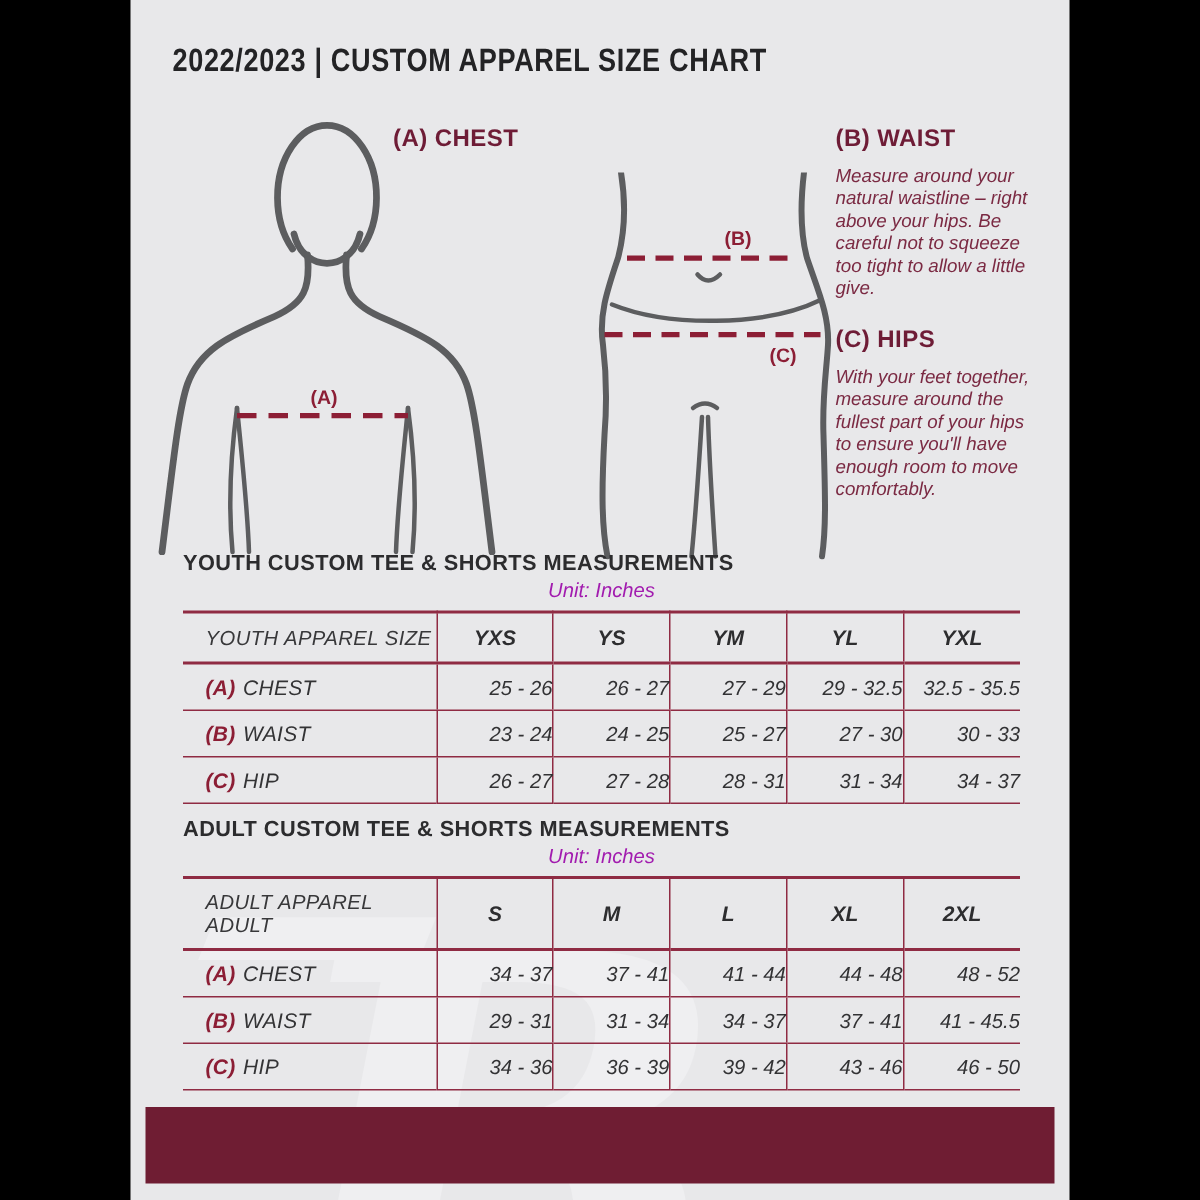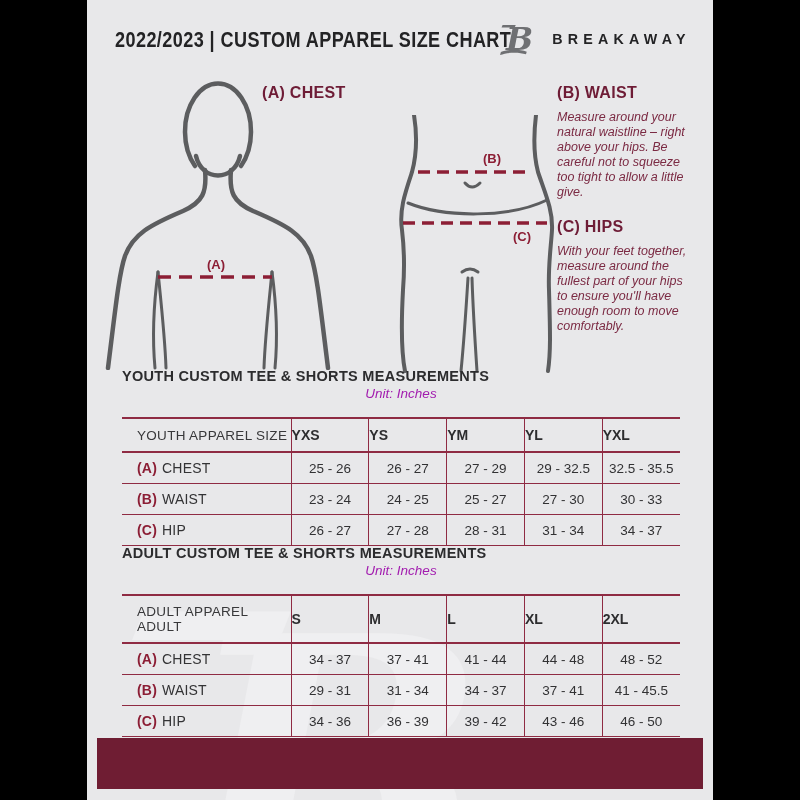--- a/index.html
+++ b/index.html
@@ -29,23 +29,23 @@
   .fig-upper{left:8px;top:70px;}
   .fig-lower{left:308px;top:115px;}
   .dash-label{font-size:13px;font-weight:bold;fill:#8c1e35;font-family:"Liberation Sans",sans-serif;}
 
   
   .tbl-section{position:absolute;left:35px;width:558px;z-index:2;}
   .sec-youth{top:368px;}
   .sec-adult{top:545px;}
   .tbl-title{text-align:left;font-size:14.5px;font-weight:bold;color:#2c2c2e;letter-spacing:.3px;}
   .tbl-unit{text-align:center;font-size:13.5px;font-style:italic;color:#a21caf;margin-top:2px;}
-  table{width:100%;border-collapse:collapse;margin-top:16px;border-top:2px solid #8f2b43;border-bottom:1.8px solid #8f2b43;}
-  thead th{font-size:14px;font-weight:bold;color:#2d2d2f;padding:8px 0;border-bottom:2px solid #8f2b43;text-align:left;}
-  tbody td{font-size:13.5px;color:#323234;padding:7px 0;text-align:center;border-bottom:1.6px solid #8f2b43;}
+  table{width:100%;border-collapse:collapse;margin-top:6px;border-top:2px solid #8f2b43;border-bottom:1.8px solid #8f2b43;font-style:italic;}
+  thead th{font-size:14px;font-weight:bold;color:#2d2d2f;padding:8px 0;border-bottom:2px solid #8f2b43;text-align:center;}
+  tbody td{font-size:13.5px;color:#323234;padding:7px 0;text-align:right;border-bottom:1.6px solid #8f2b43;}
   tbody tr:last-child td{border-bottom:none;}
   th:first-child,td:first-child{text-align:left;padding-left:15px;}
   th:not(:first-child),td:not(:first-child){border-left:1.6px solid #8f2b43;}
   th:first-child{font-weight:normal;font-size:13.5px;color:#38383a;letter-spacing:.3px;}
   .pfx{color:#8c1e35;font-weight:bold;margin-right:5px;}
   td.lbl{font-size:14px;color:#333335;letter-spacing:.2px;}
 
   
   .footer-bar{position:absolute;left:10px;top:738px;width:606px;height:51px;background:#6f1d33;z-index:2;}
 </style>
@@ -60,26 +60,20 @@
   </symbol>
 </svg>
 
 <div class="page">
 
   <svg class="watermark" width="380" height="437" viewBox="0 0 40 46">
     <use href="#logo-b-mark" xlink:href="#logo-b-mark"></use>
   </svg>
 
   <div class="hdr-title">2022/2023  |  CUSTOM APPAREL SIZE CHART</div>
-  <div class="brand">
-    <svg class="brand-logo" width="34" height="39" viewBox="0 0 40 46">
-      <use href="#logo-b-mark" xlink:href="#logo-b-mark"></use>
-    </svg>
-    <div class="brand-name">BREAKAWAY</div>
-  </div>
 
   <div class="inst inst-a">
     <h3>(A) CHEST</h3>
   </div>
   <div class="inst inst-b">
     <h3>(B) WAIST</h3>
     <p>Measure around your natural waistline – right above your hips. Be careful not to squeeze too tight to allow a little give.</p>
   </div>
   <div class="inst inst-c">
     <h3>(C) HIPS</h3>

